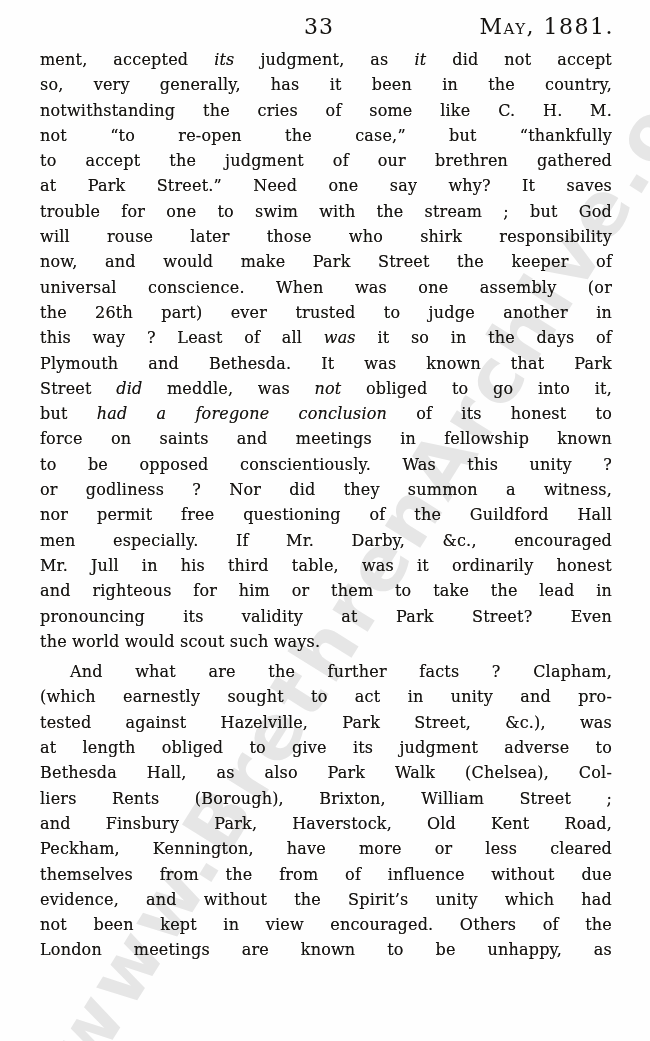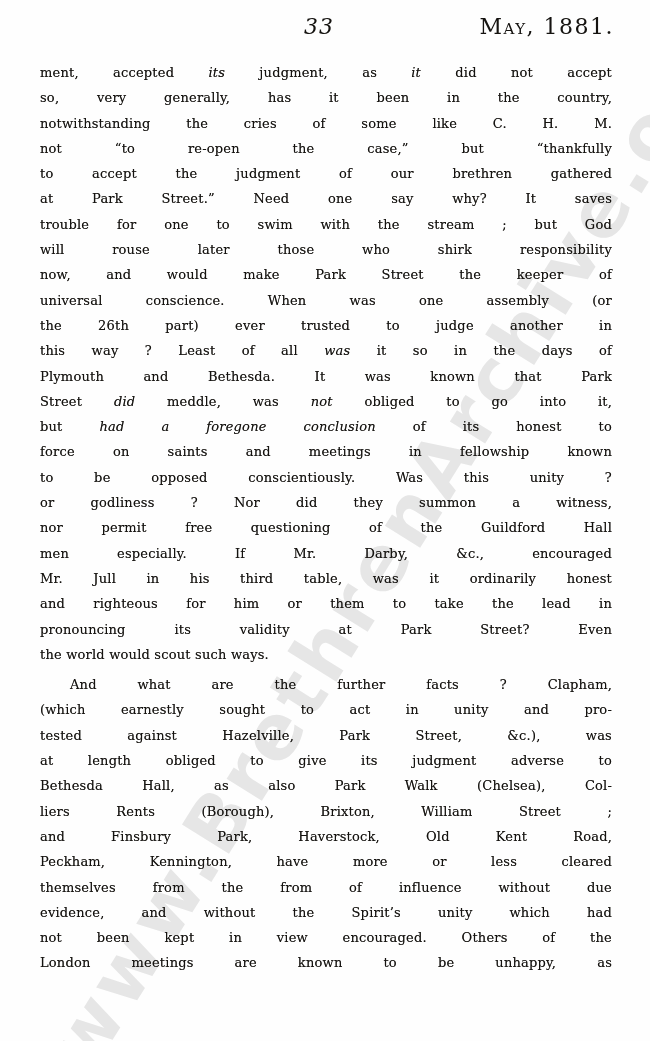--- a/index.html
+++ b/index.html
@@ -28,32 +28,31 @@
   .header{
     position:absolute;
     top:14px;left:38px;width:576px;height:30px;
     font-size:22px;
     z-index:1;
   }
   .page-num{
     position:absolute;left:0;right:14px;
     text-align:center;
     letter-spacing:1px;
-    font-style:italic;
   }
   .page-date{
     position:absolute;right:0;top:0;
     font-variant:small-caps;
     letter-spacing:1.5px;
     text-align:right;
   }
   .text-block{
     position:absolute;
-    top:60px;left:40px;width:572px;
-    font-size:13px;
+    top:47px;left:40px;width:572px;
+    font-size:16px;
     line-height:25.3px;
     letter-spacing:0.2px;
     z-index:1;
     text-shadow:0 0 0.5px rgba(20,18,15,0.55);
   }
   .line{
     text-align:justify;
     text-align-last:justify;
     white-space:nowrap;
   }

